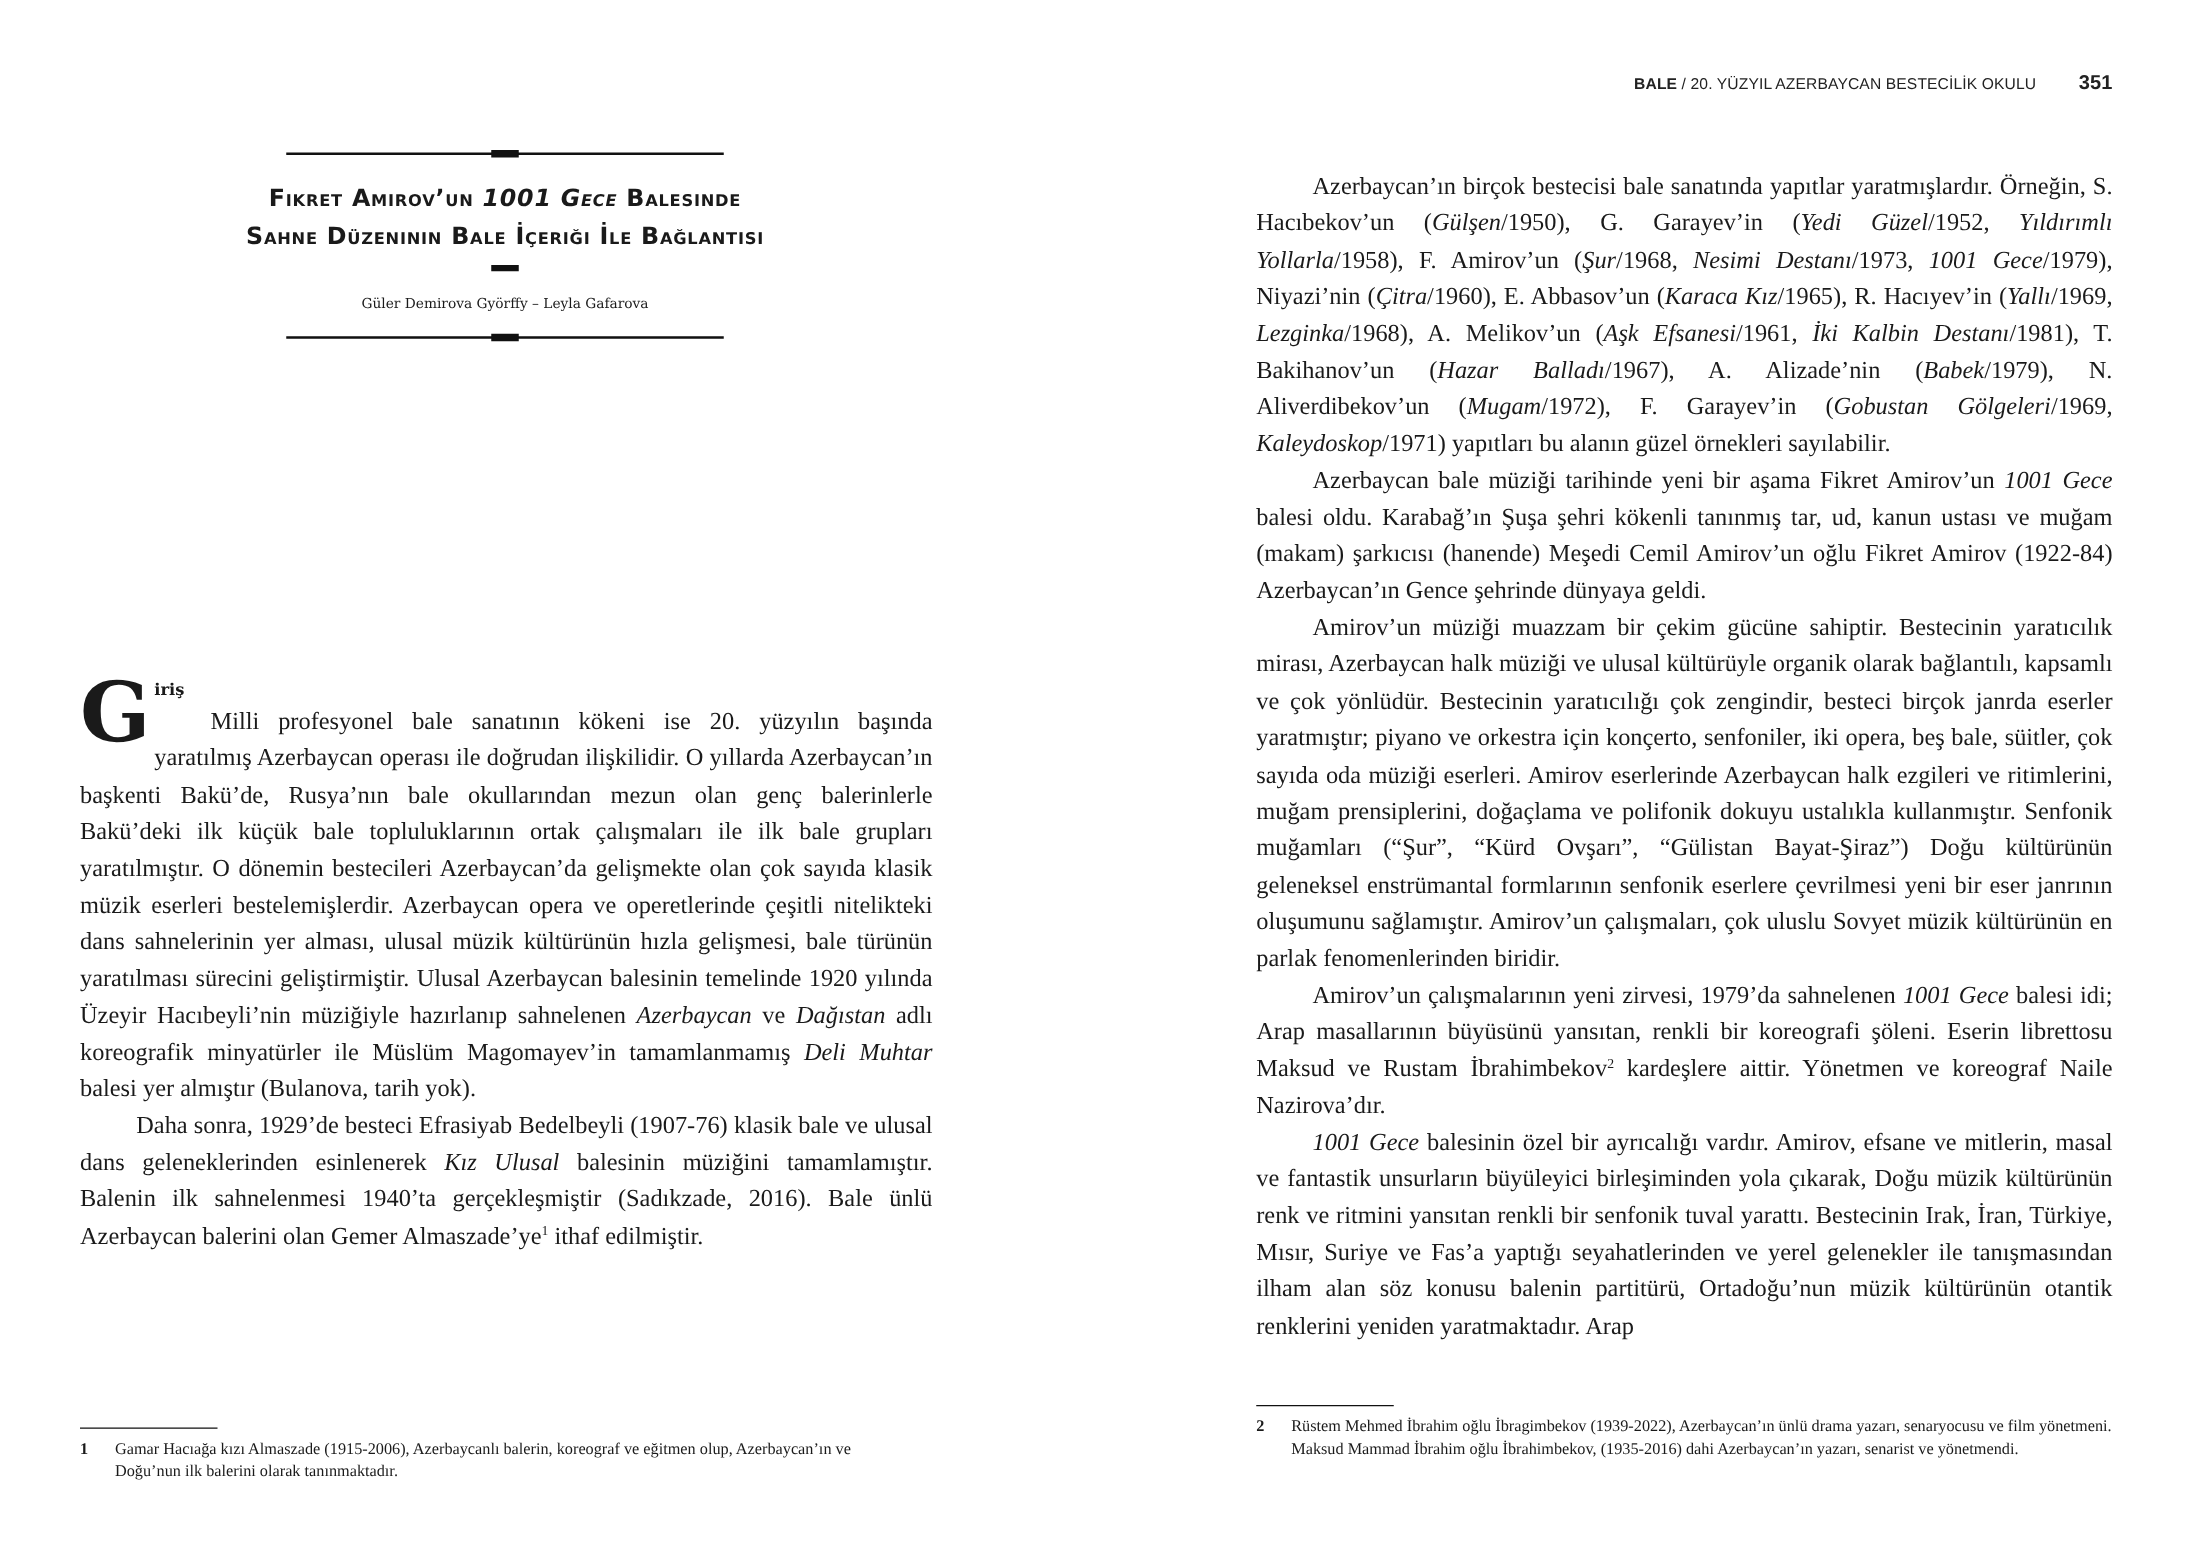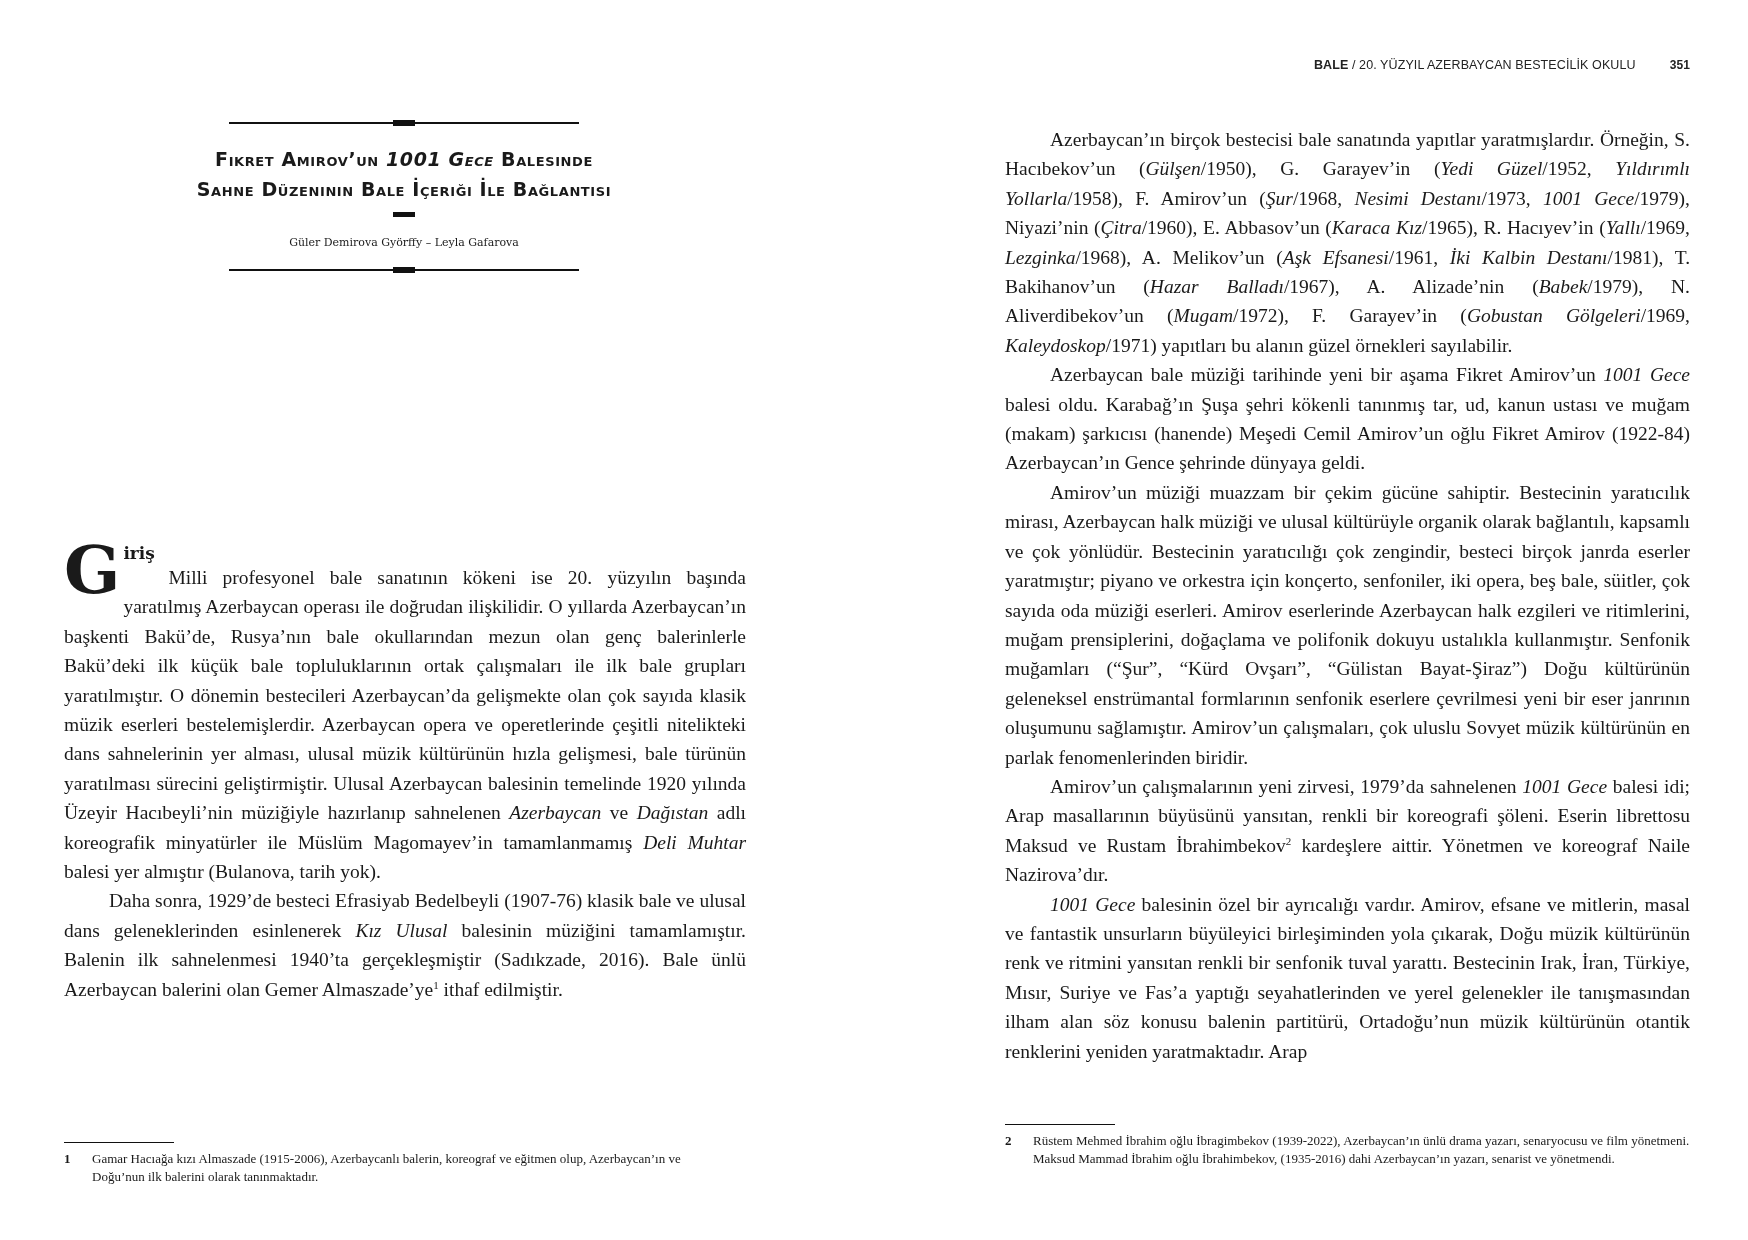--- a/index.html
+++ b/index.html
@@ -15,21 +15,21 @@
     
     .running-header {
       position: absolute; top: 58px; right: 58px; left: 0;
       text-align: right;
       font-family: "Liberation Sans", "DejaVu Sans", sans-serif;
       font-size: 12.5px; letter-spacing: 0.1px; color: #222;
       white-space: nowrap;
     }
     .running-header .rh-section { font-weight: bold; }
     .running-header .page-number {
-      display: inline-block; margin-left: 34px; font-weight: bold; font-size: 12px;
+      display: inline-block; margin-left: 34px; font-weight: bold; font-size: 16px;
     }
 
     
     .title-block { position: absolute; top: 122px; left: 229px; width: 350px; text-align: center; }
     .rule { position: relative; height: 2px; background: #111; width: 350px; }
     .rule .rule-knob {
       position: absolute; left: 164px; top: -2px; width: 22px; height: 6px; background: #111;
     }
     .article-title {
       margin: 20px -60px 0 -60px;
@@ -45,27 +45,27 @@
     .title-block .rule.bottom { margin-top: 16px; }
 
     
     .column {
       position: absolute; font-family: "Liberation Serif", "DejaVu Serif", serif;
       font-size: 19.5px; line-height: 29.4px; text-align: justify; hyphens: manual;
     }
     .column p { margin: 0; text-indent: 45px; }
     .column p.noindent { text-indent: 0; }
     .col-left { left: 64px; width: 682px; top: 543px; }
-    .col-right { left: 131px; width: 685px; top: 125px; }
+    .col-right { left: 131px; width: 685px; top: 135px; }
     .dropcap {
       float: left; font-family: "DejaVu Serif", serif; font-weight: bold;
       font-size: 66px; line-height: 50px; margin: 2px 3px 0 0; height: 52px;
     }
     .section-heading-rest {
-      font-family: "DejaVu Serif", serif; font-weight: bold; font-size: 17px; line-height: 20px;
+      font-family: "DejaVu Serif", serif; font-weight: bold; font-size: 13px; line-height: 20px;
     }
 
     sup { font-size: 11px; line-height: 0; vertical-align: 7px; }
 
     
     .footnote-rule { position: absolute; height: 1px; background: #111; width: 110px; }
     .footnote {
       position: absolute; font-family: "Liberation Serif", "DejaVu Serif", serif;
       font-size: 13px; line-height: 17.5px;
     }

